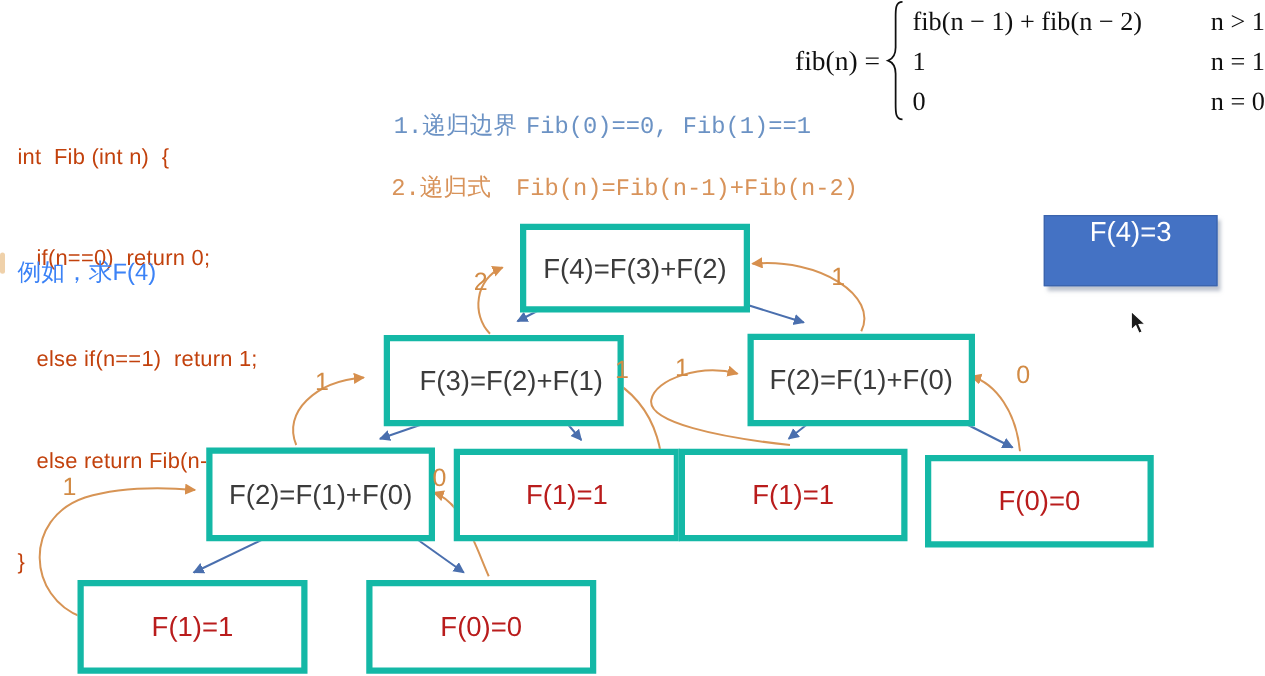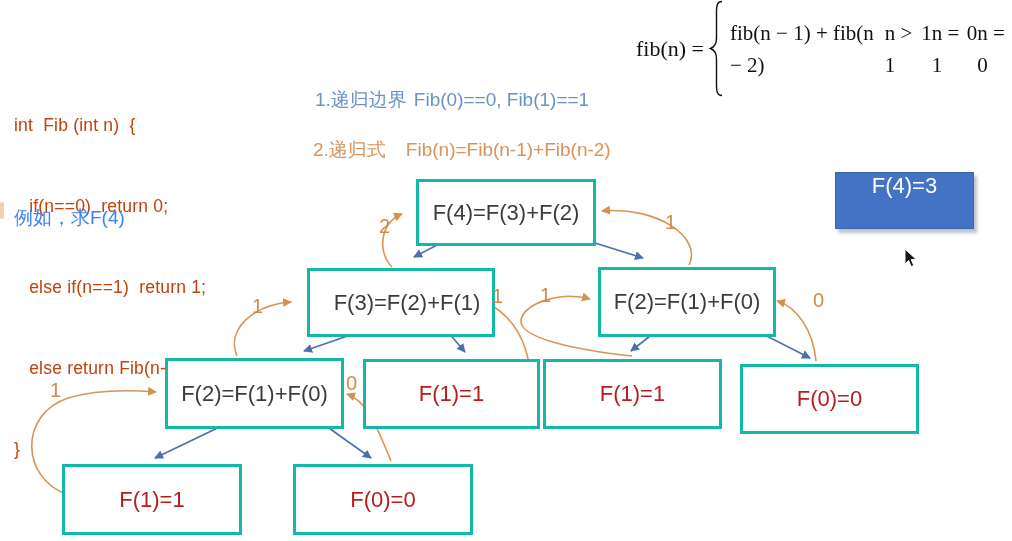--- a/index.html
+++ b/index.html
@@ -10,36 +10,36 @@
 
   
   .code { position:absolute; left:14px; top:58px; font-size:17.5px; line-height:27px;
           color:#c2410c; white-space:pre; letter-spacing:0.2px; }
 
   
   .formula { position:absolute; left:636px; top:0; height:97px;
              display:flex; align-items:center; color:#101010;
              font-family:"Liberation Serif", serif; }
   .formula-lhs { font-size:22px; margin-right:3px; }
-  .cases { display:flex; flex-direction:row; width:282px; margin-left:5px; }
+  .cases { display:flex; flex-direction:column; width:282px; margin-left:5px; }
   .case-row { display:flex; justify-content:space-between; font-size:21px; line-height:32px; }
 
   
-  .ann { position:absolute; font-size:19px; white-space:nowrap; }
+  .ann { position:absolute; font-size:19px; white-space:nowrap;font-family:Liberation Mono, monospace; }
   .ann-blue  { left:315px; top:87px;  color:#6b92c4; }
   .ann-orange{ left:313px; top:137px; color:#d8935a; }
   .ann-orange .ann-formula { margin-left:20px; }
   .ann-blue .ann-formula { margin-left:7px; }
 
   .example { position:absolute; left:14px; top:205px; font-size:19px; color:#3b82f6; }
   .bullet-sliver { position:absolute; left:0; top:202px; width:4px; height:17px;
                    background:#eac18d; border-radius:2px; opacity:.75; }
 
   
-  .node { position:absolute; border:3px solid #14b8a6; background:#fff;
+  .node { position:absolute; border:5px solid #14b8a6; background:#fff;
           display:flex; align-items:center; justify-content:center;
           font-size:22px; color:#3b3b3b; }
   .leaf { color:#b91c1c; }
   .n-root { left:416px; top:179px; width:174px; height:61px; }
   .n-f3   { left:307px; top:268px; width:170px; height:63px;padding-left:12px; }
   .n-f2r  { left:598px; top:267px; width:172px; height:64px; }
   .n-f2l  { left:165px; top:358px; width:173px; height:65px; }
   .n-f1m  { left:363px; top:359px; width:171px; height:64px; }
   .n-f1mr { left:543px; top:359px; width:173px; height:64px; }
   .n-f0r  { left:740px; top:364px; width:173px; height:64px; }

